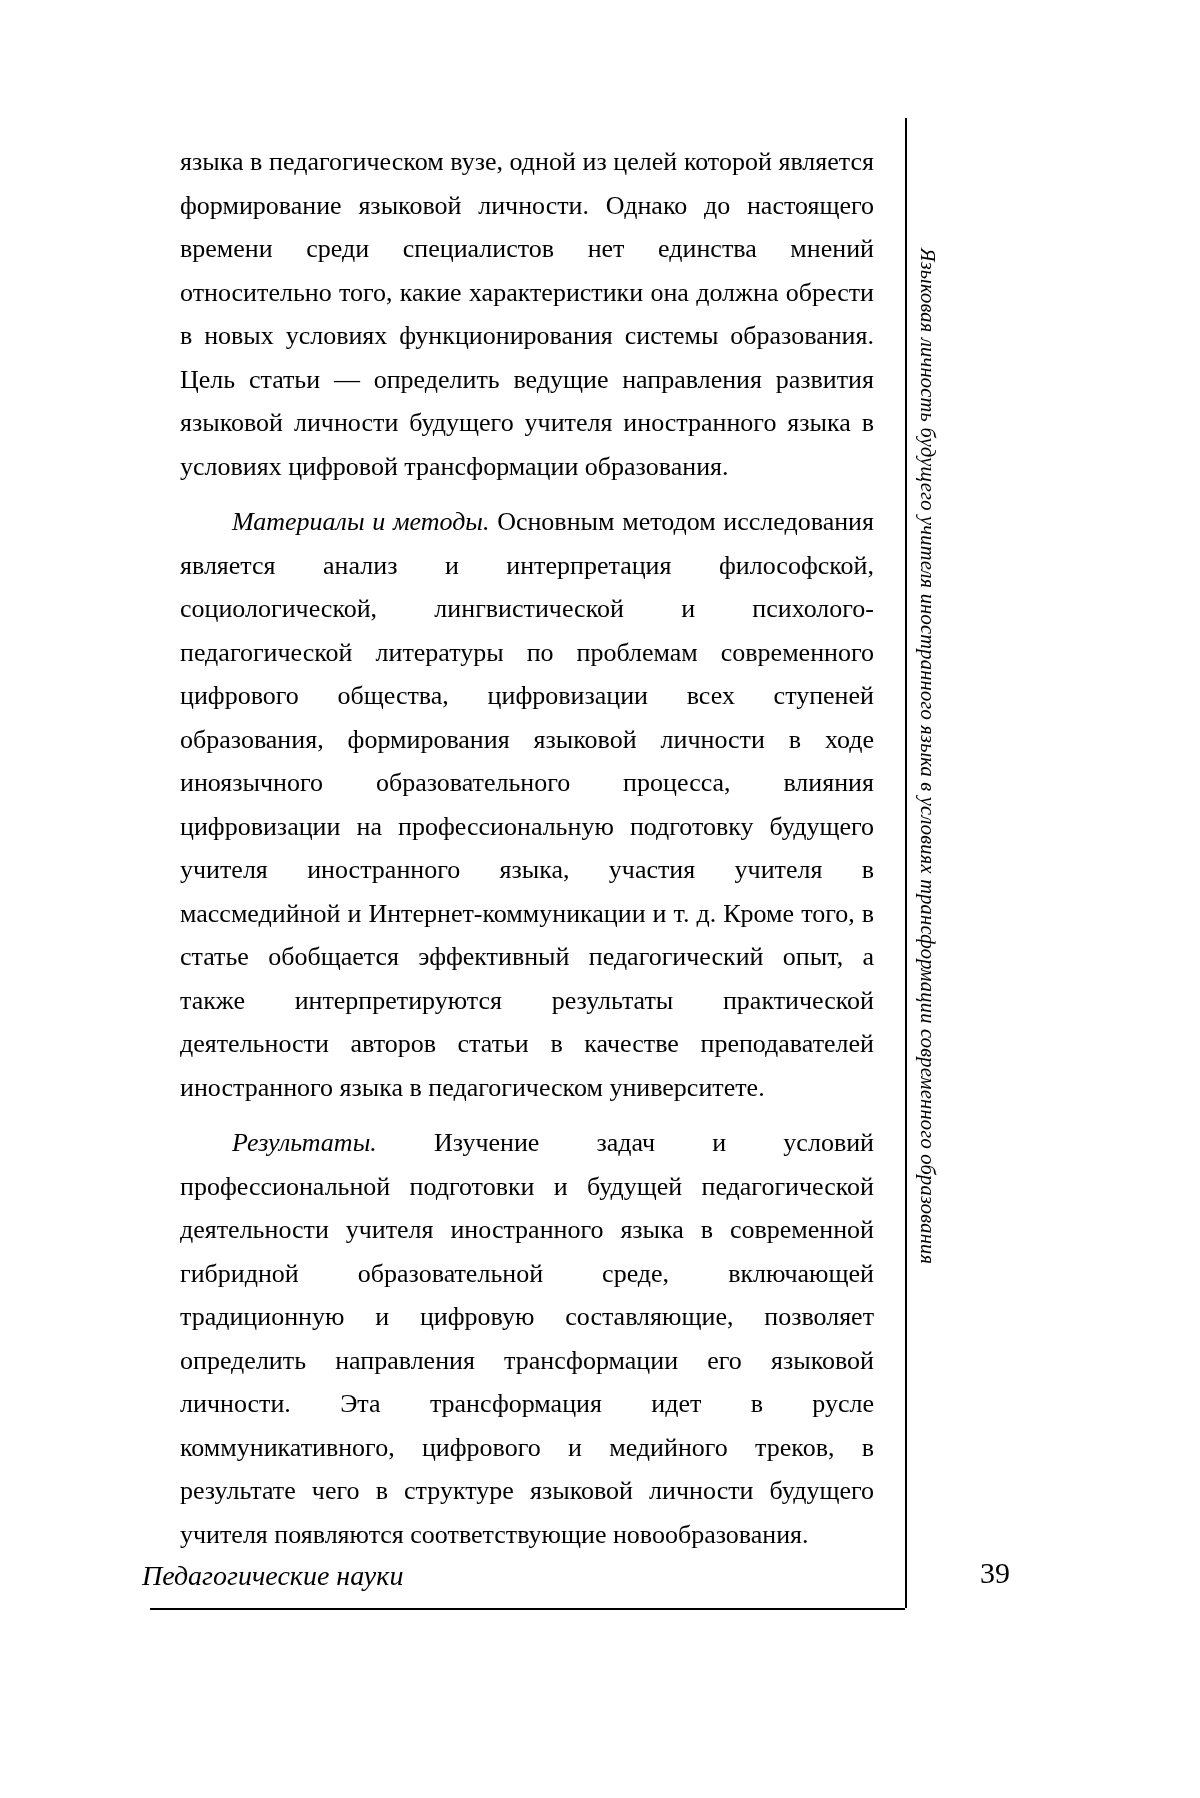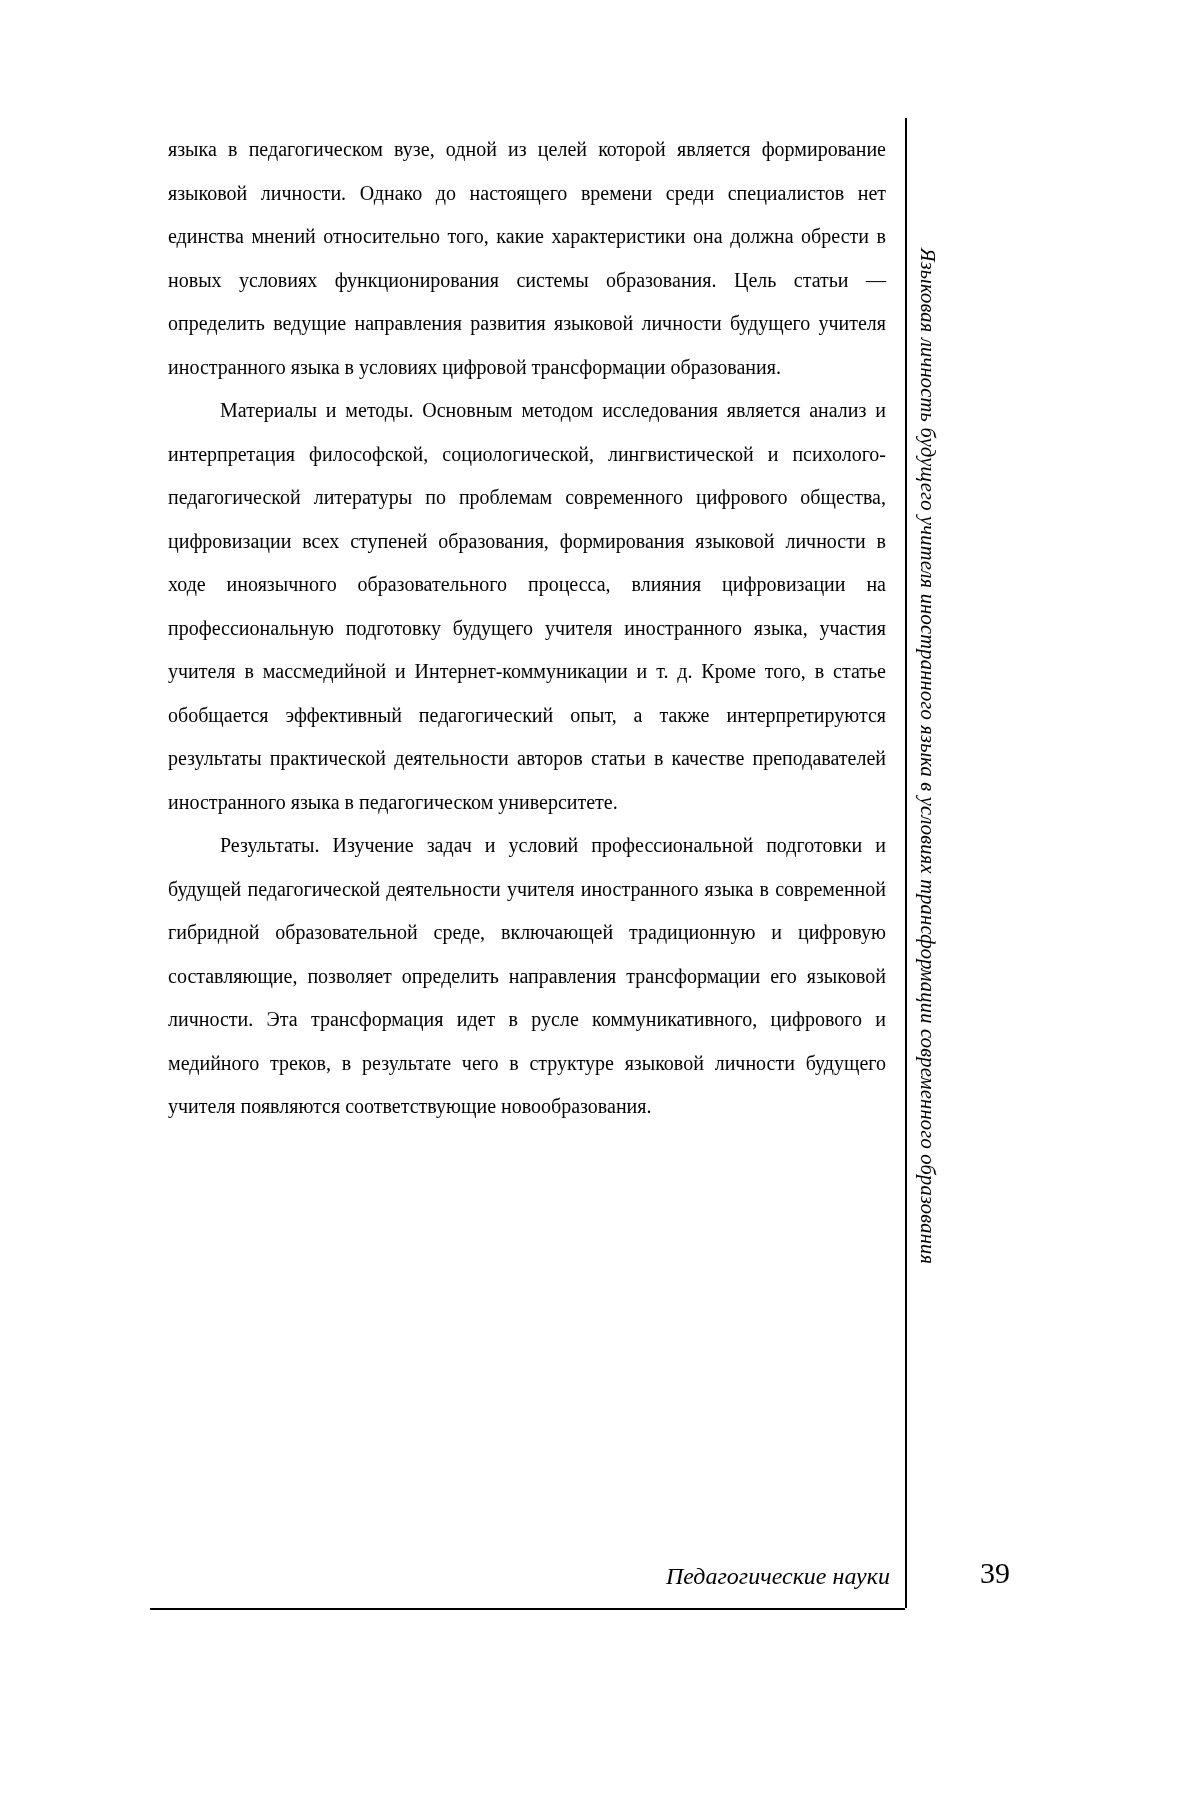--- a/index.html
+++ b/index.html
@@ -23,34 +23,35 @@
 
   
   .content {
     position: absolute;
     left: 168px;
     top: 128px;
     width: 718px;
   }
 
   .para {
-    margin: 0;
-    font-size: 20px;
+    margin: 12px;
+    font-size: 26px;
     line-height: 43.5px;
     text-align: justify;
     text-justify: inter-word;
     hyphens: manual;
   }
   .para + .para {
     margin-top: 0;
   }
   .indent {
     text-indent: 52px;
   }
   .run-in {
+    font-style: italic;
   }
 
   
   .vertical-rule {
     position: absolute;
     left: 905px;
     top: 118px;
     width: 2px;
     height: 1490px;
     background: #000000;
@@ -76,26 +77,25 @@
   .footer-rule {
     position: absolute;
     left: 150px;
     top: 1608px;
     width: 755px;
     height: 2px;
     background: #000000;
   }
   .footer-section {
     position: absolute;
-    left: 150px;
+    left: 142px;
     top: 1556px;
     width: 740px;
-    text-align: right;
     font-style: italic;
-    font-size: 24px;
+    font-size: 28px;
     line-height: 40px;
   }
   .folio {
     position: absolute;
     left: 920px;
     top: 1552px;
     width: 90px;
     text-align: right;
     font-size: 30px;
     line-height: 42px;

